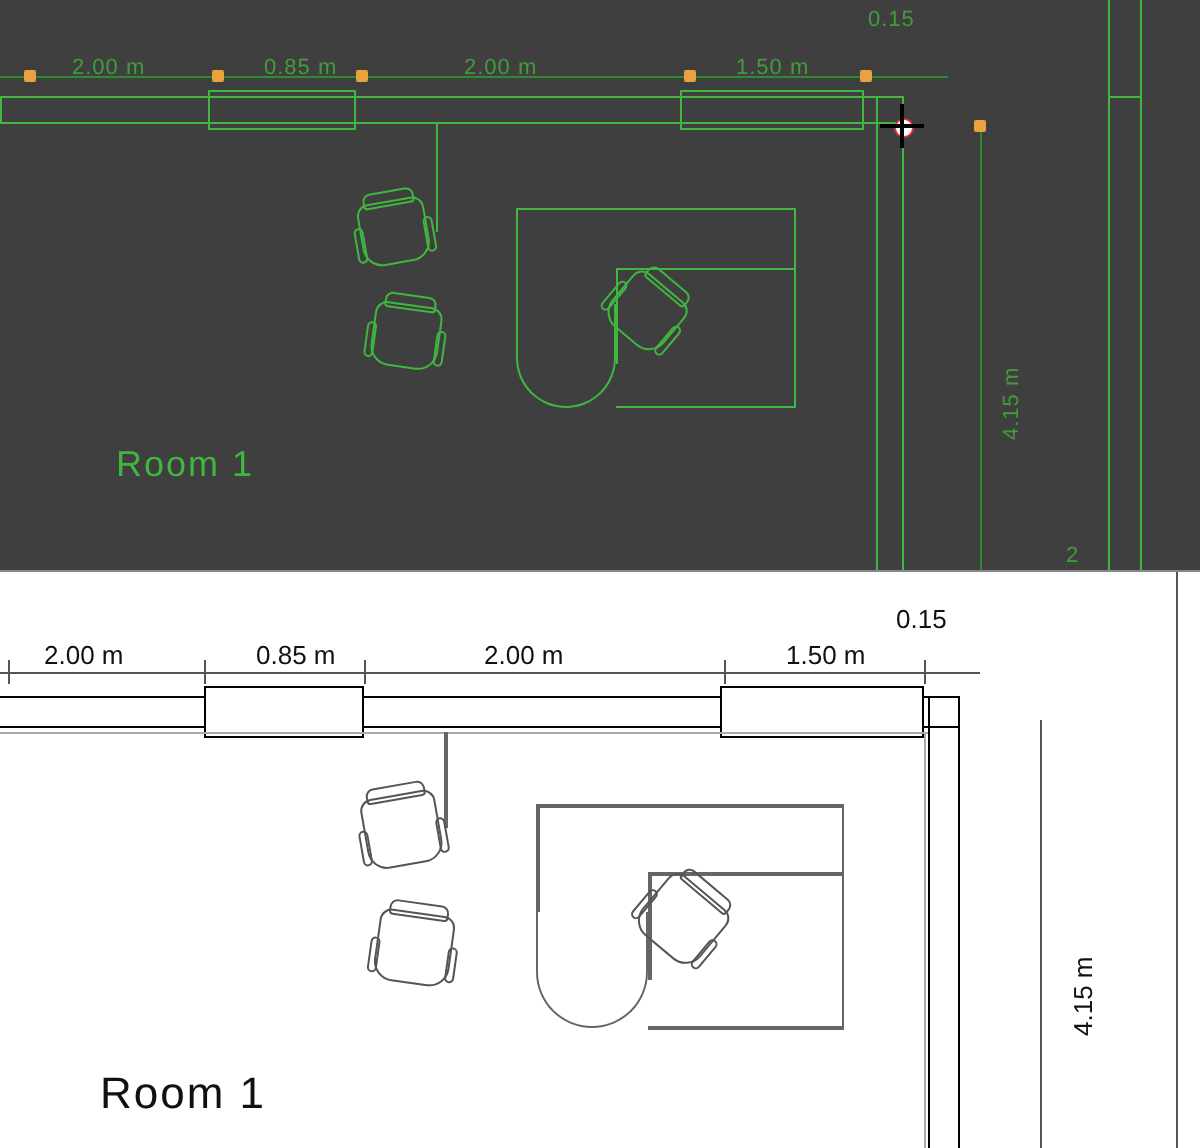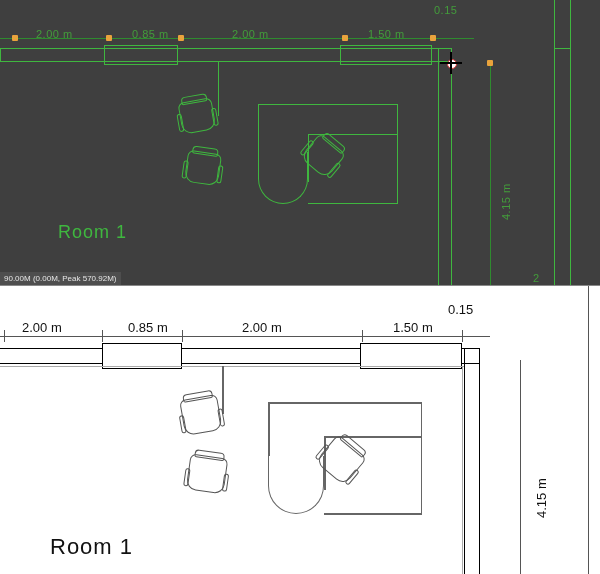--- a/index.html
+++ b/index.html
@@ -149,23 +149,20 @@
         <div class="arm r"></div>
     </div>
 
     <div class="room-dark dp-abs" style="left:58px; top:222px;">Room 1</div>
 
     <div class="cursor3d" style="left:440px; top:52px;">
       <div class="h"></div>
         <div class="v"></div>
     </div>
 
-    <div class="status-bar">
-      <span>90.00M (0.00M, Peak 570.92M)</span>
-    </div>
   </div>
 
   <div class="divider"></div>
 
   <div class="light-pane">
 
     <div class="ext-line" style="left:0; top:50px; width:490px; height:1px;"></div>
     <div class="dim-light lp-abs" style="left:22px;  top:34px;">2.00 m</div>
     <div class="dim-light lp-abs" style="left:128px; top:34px;">0.85 m</div>
     <div class="dim-light lp-abs" style="left:242px; top:34px;">2.00 m</div>

